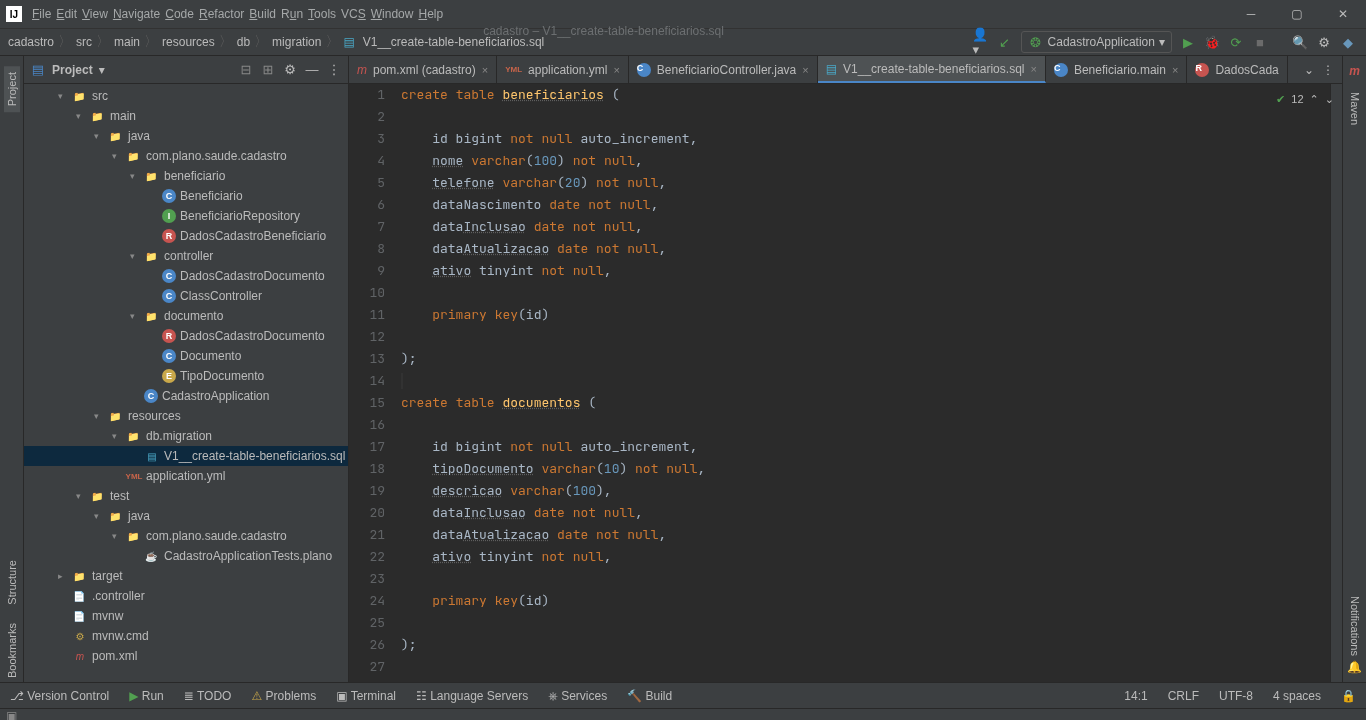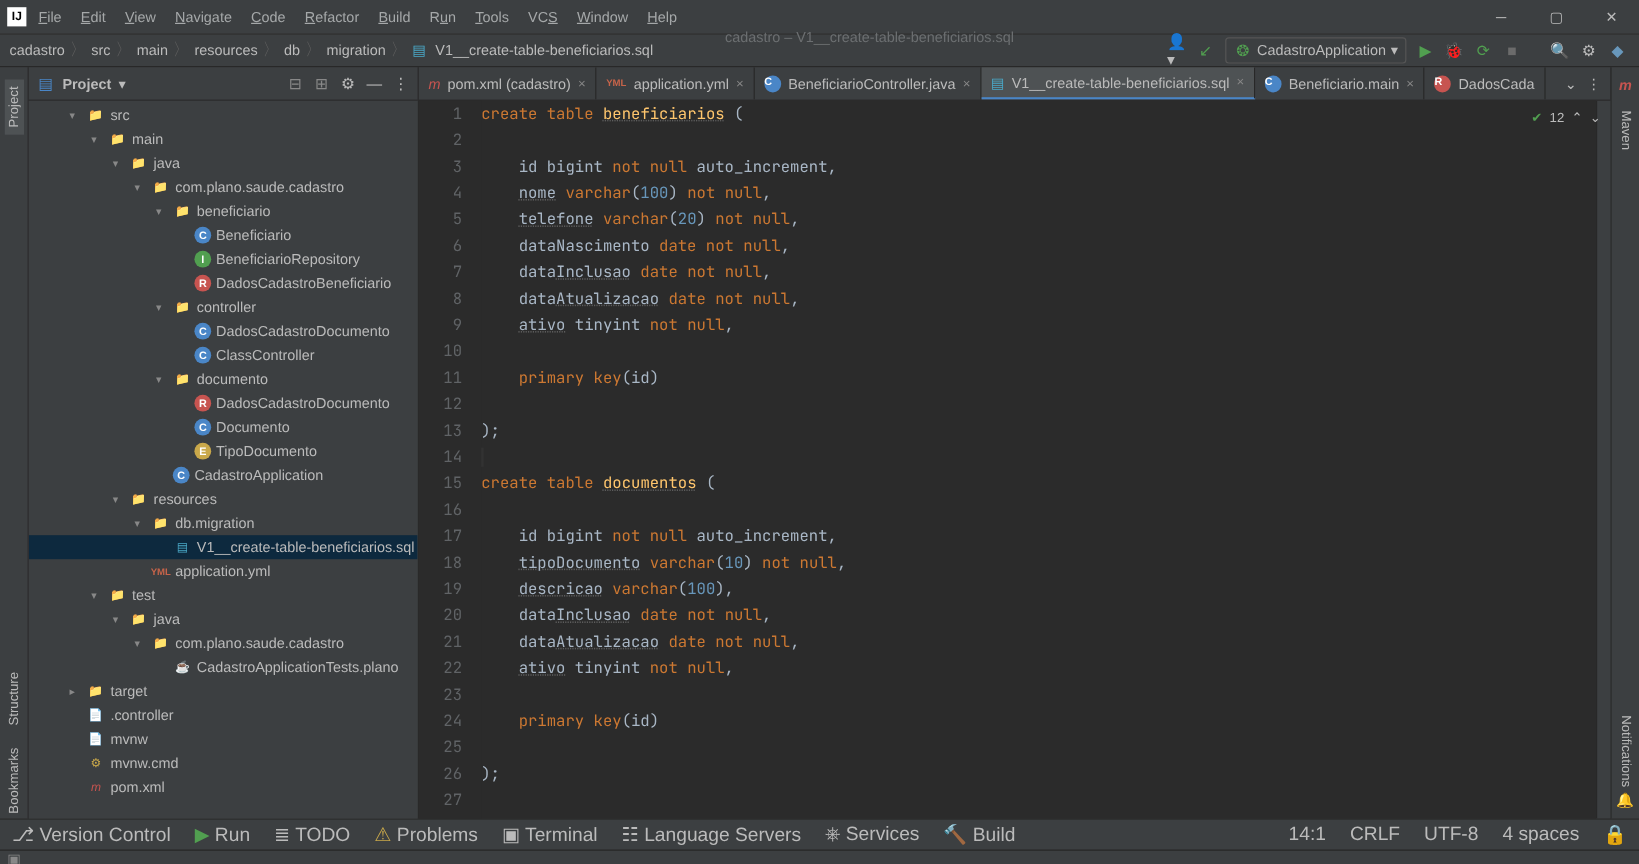--- a/index.html
+++ b/index.html
@@ -1,19 +1,19 @@
 <!DOCTYPE html>
 <html><head>
 <meta charset="utf-8">
 <style>
   * { box-sizing: border-box; margin: 0; padding: 0; }
   body { font-family: "Segoe UI", Tahoma, sans-serif; font-size: 12px; background: #2b2b2b; color: #bbb; width: 1366px; height: 720px; overflow: hidden; }
   .titlebar { height: 28px; background: #3c3f41; display: flex; align-items: center; color: #a5a8a9; padding-left: 6px; }
   .titlebar .logo { width: 16px; height: 16px; background: #fff; color: #000; font-weight: bold; font-size: 10px; display: flex; align-items: center; justify-content: center; margin-right: 10px; }
-  .titlebar .menu { display: flex; gap: 16px; }
+  .titlebar .menu { display: flex; gap: 5px; }
   .titlebar .menu span { cursor: pointer; }
   .titlebar .menu span u { text-decoration: underline; }
   .titlebar .title { margin-left: 40px; color: #6c6f71; margin-top: 33px; }
   .titlebar .winbtns { margin-left: auto; display: flex; }
   .titlebar .winbtns div { width: 46px; height: 28px; display: flex; align-items: center; justify-content: center; color: #bbb; }
   .toolbar { height: 28px; background: #3c3f41; display: flex; align-items: center; border-top: 1px solid #323232; border-bottom: 1px solid #282828; }
   .breadcrumb { display: flex; align-items: center; padding-left: 6px; color: #bbb; }
   .breadcrumb span { padding: 0 2px; }
   .breadcrumb .sep { color: #5e5e5e; font-size: 14px; padding: 0 2px; }
   .toolbar .right { margin-left: auto; display: flex; align-items: center; gap: 8px; padding-right: 10px; }
@@ -47,21 +47,21 @@
   .tab { display: flex; align-items: center; padding: 0 8px; gap: 6px; border-right: 1px solid #282828; cursor: pointer; color: #bbb; white-space: nowrap; }
   .tab.active { background: #4e5254; border-bottom: 2px solid #4a86c7; }
   .tab .close { color: #888; font-size: 11px; }
   .code { flex: 1; display: flex; font-family: "JetBrains Mono", Consolas, monospace; font-size: 13px; line-height: 22px; position: relative; }
   .gutter { width: 52px; text-align: right; color: #606366; padding-right: 16px; user-select: none; background: #2b2b2b; }
   .codetext { flex: 1; color: #a9b7c6; white-space: pre; }
   .kw { color: #cc7832; }
   .name { color: #ffc66d; text-decoration: underline dotted #5e5e5e; }
   .num { color: #6897bb; }
   .inspect { position: absolute; right: 8px; top: 4px; color: #bbb; display: flex; align-items: center; gap: 6px; font-family: sans-serif; font-size: 11px; }
-  .statusbar { height: 26px; background: #3c3f41; display: flex; align-items: center; border-top: 1px solid #282828; padding: 0 10px; gap: 20px; color: #bbb; font-size: 16px; }
+  .statusbar { height: 26px; background: #3c3f41; display: flex; align-items: center; border-top: 1px solid #282828; padding: 0 10px; gap: 20px; color: #bbb; font-size: 12px; }
   .statusbar .spacer { flex: 1; }
   .bottombar { height: 12px; background: #3c3f41; border-top: 1px solid #282828; }
   .underline { text-decoration: underline dotted #5e5e5e; }
   .scrollbar-track { width: 12px; background: #3c3f41; border-left: 1px solid #282828; }
 </style>
 </head>
 <body>
 
 <div class="titlebar">
   <div class="logo">IJ</div>

